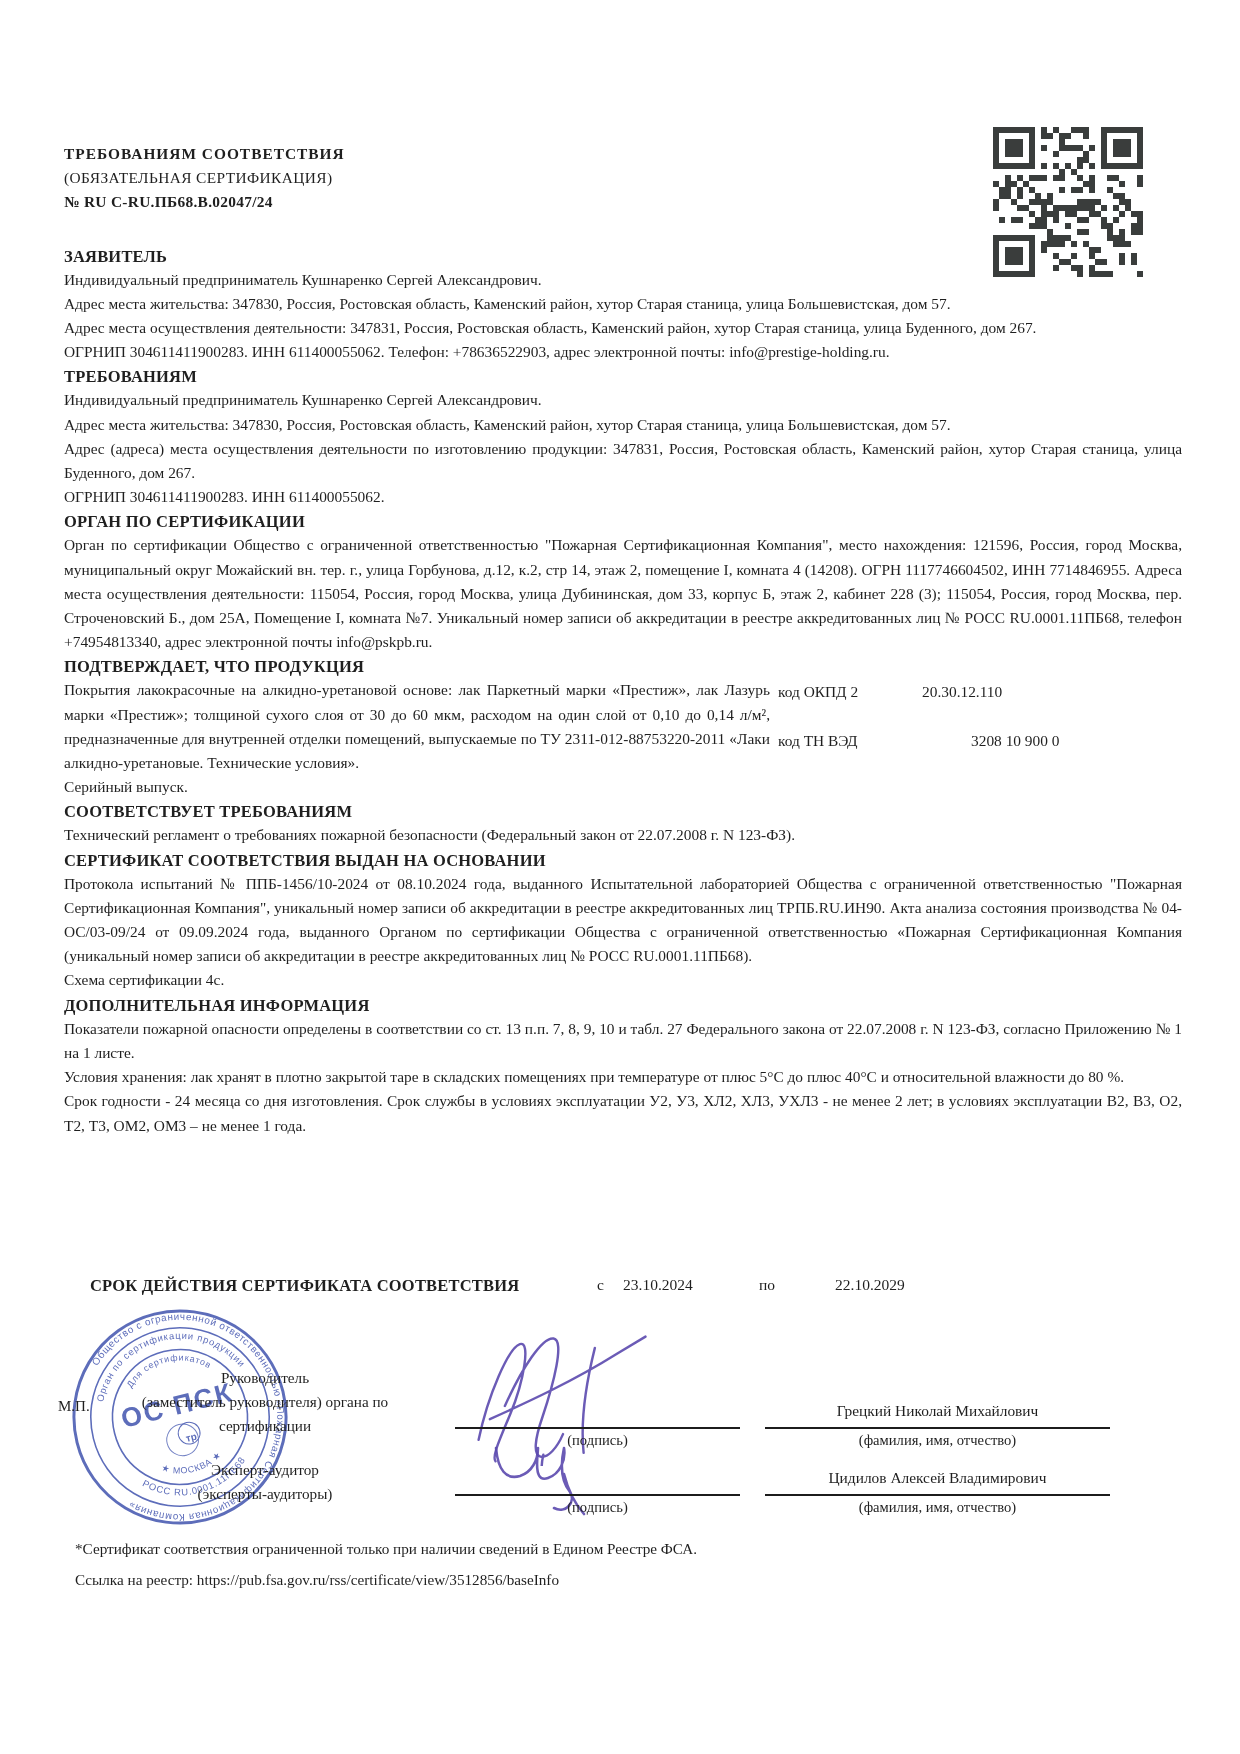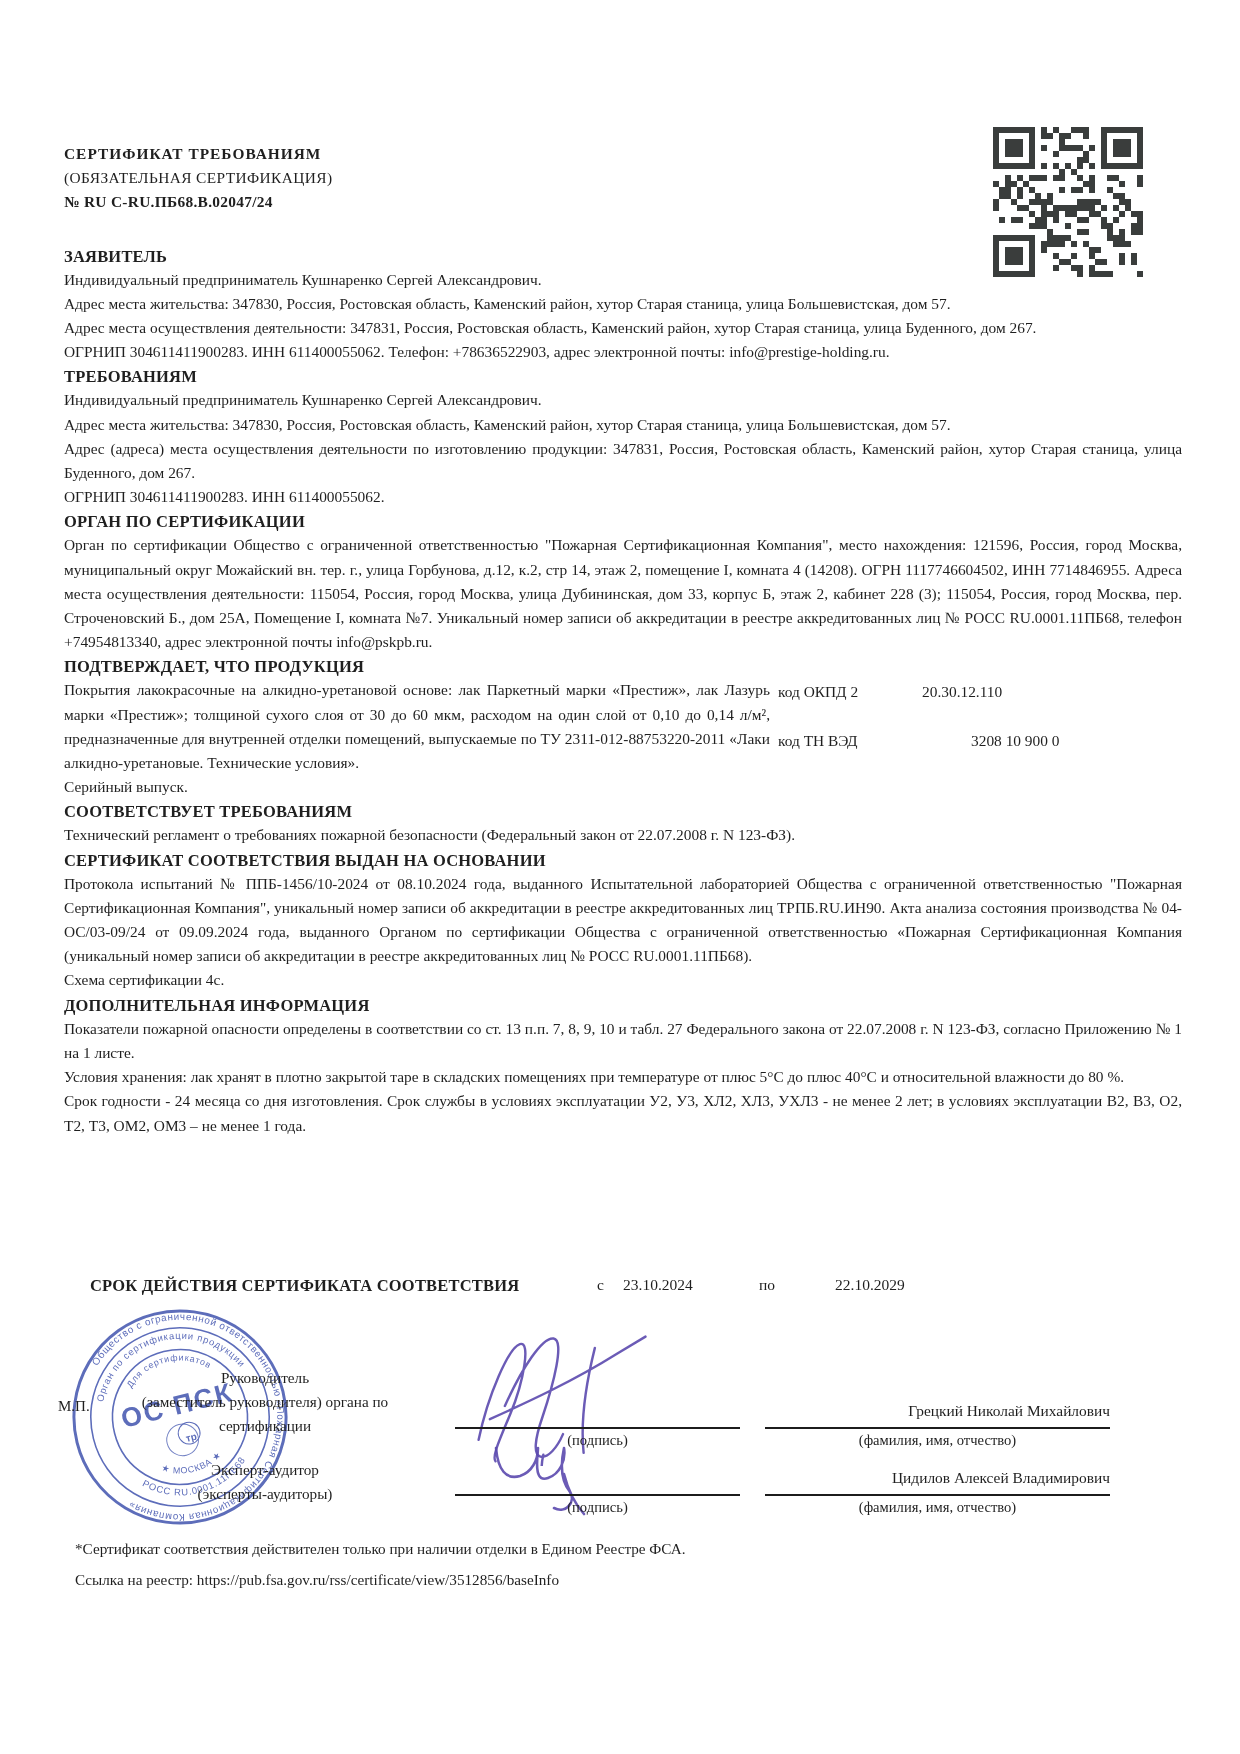--- a/index.html
+++ b/index.html
@@ -65,21 +65,21 @@
   .sig-line{position:absolute;height:0;border-top:2px solid #1c1c1c;}
   .line-s1{left:455px;top:1427px;width:285px;}
   .line-n1{left:765px;top:1427px;width:345px;}
   .line-s2{left:455px;top:1494px;width:285px;}
   .line-n2{left:765px;top:1494px;width:345px;}
   .cap{position:absolute;font-size:14.6px;text-align:center;}
   .cap-s1{left:455px;top:1432px;width:285px;}
   .cap-n1{left:765px;top:1432px;width:345px;}
   .cap-s2{left:455px;top:1499px;width:285px;}
   .cap-n2{left:765px;top:1499px;width:345px;}
-  .sig-name{position:absolute;font-size:15.4px;text-align:right;}
+  .sig-name{position:absolute;font-size:15.4px;text-align:center;}
   .name1{left:765px;top:1402px;width:345px;}
   .name2{left:765px;top:1469px;width:345px;}
   .sig-ink{position:absolute;}
   .sig-ink path{fill:none;stroke:var(--signature-purple);stroke-width:2.6;stroke-linecap:round;stroke-linejoin:round;opacity:.9;}
   .sig1{left:448px;top:1316px;width:215px;height:150px;}
   .sig2{left:478px;top:1436px;width:120px;height:86px;}
   
   .stamp{
     position:absolute;left:66px;top:1303px;width:228px;height:228px;
     transform:rotate(-14deg);
@@ -368,21 +368,21 @@
         <rect x="102" y="144" width="6" height="6"></rect>
         <rect x="108" y="144" width="6" height="6"></rect>
         <rect x="114" y="144" width="6" height="6"></rect>
         <rect x="144" y="144" width="6" height="6"></rect>
       </svg>
   </div>
 
   <div class="flow">
 
     <div class="doc-header">
-      <p class="doc-title">СЕРТИФИКАТ ТРЕБОВАНИЯМ</p>
+      <p class="doc-title">ТРЕБОВАНИЯМ СООТВЕТСТВИЯ</p>
       <p class="doc-subtitle">(ОБЯЗАТЕЛЬНАЯ СЕРТИФИКАЦИЯ)</p>
       <p class="doc-number">№ RU C-RU.ПБ68.В.02047/24</p>
     </div>
 
     <h2 class="sec first">ЗАЯВИТЕЛЬ</h2>
     <p>Индивидуальный предприниматель Кушнаренко Сергей Александрович.</p>
     <p>Адрес места жительства: 347830, Россия, Ростовская область, Каменский район, хутор Старая станица, улица Большевистская, дом 57.</p>
     <p>Адрес места осуществления деятельности: 347831, Россия, Ростовская область, Каменский район, хутор Старая станица, улица Буденного, дом 267.</p>
     <p>ОГРНИП 304611411900283. ИНН 611400055062. Телефон: +78636522903, адрес электронной почты: info@prestige-holding.ru.</p>
 
@@ -477,16 +477,16 @@
   <div class="sig-line line-n2"></div>
 
   <div class="cap cap-s1">(подпись)</div>
   <div class="cap cap-n1">(фамилия, имя, отчество)</div>
   <div class="cap cap-s2">(подпись)</div>
   <div class="cap cap-n2">(фамилия, имя, отчество)</div>
 
   <div class="sig-name name1">Грецкий Николай Михайлович</div>
   <div class="sig-name name2">Цидилов Алексей Владимирович</div>
 
-  <div class="footnote">*Сертификат соответствия действителен только при наличии отделки в Едином Реестре ФСА.</div>
+  <div class="footnote">*Сертификат соответствия ограниченной только при наличии сведений в Едином Реестре ФСА.</div>
   <div class="registry">Ссылка на реестр: https://pub.fsa.gov.ru/rss/certificate/view/3512856/baseInfo</div>
 
 </div>
 
 </body></html>

